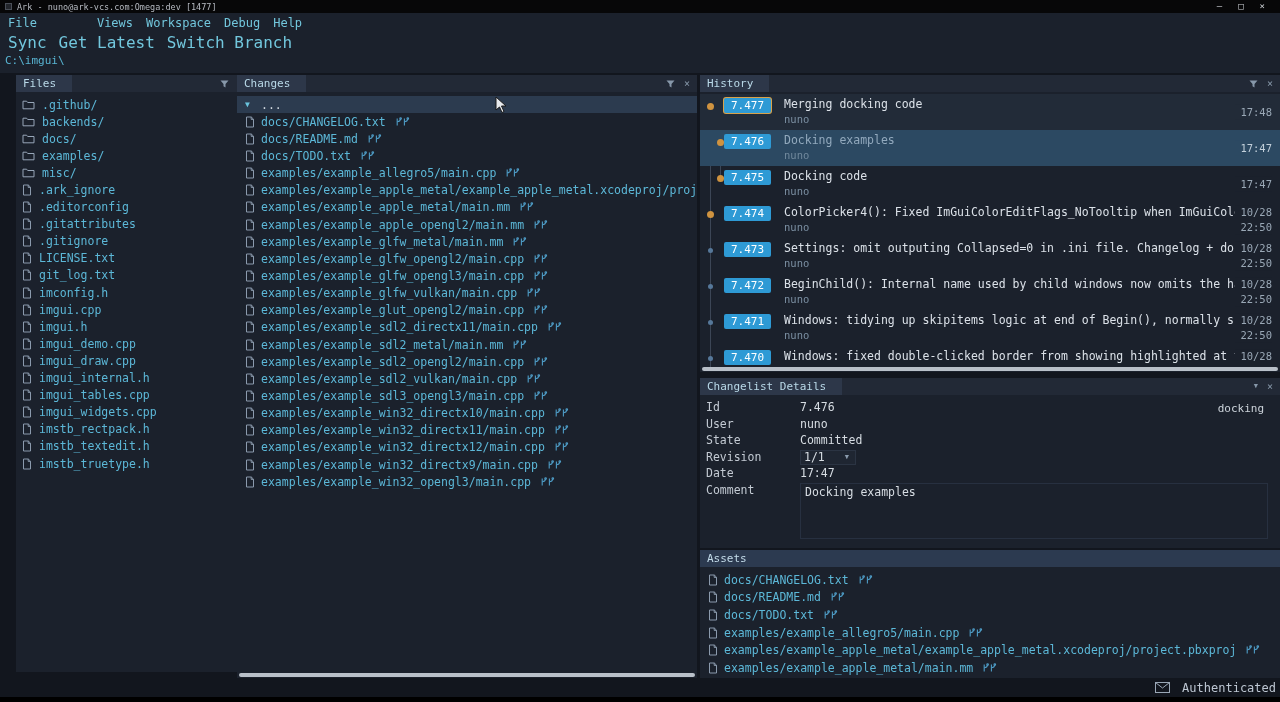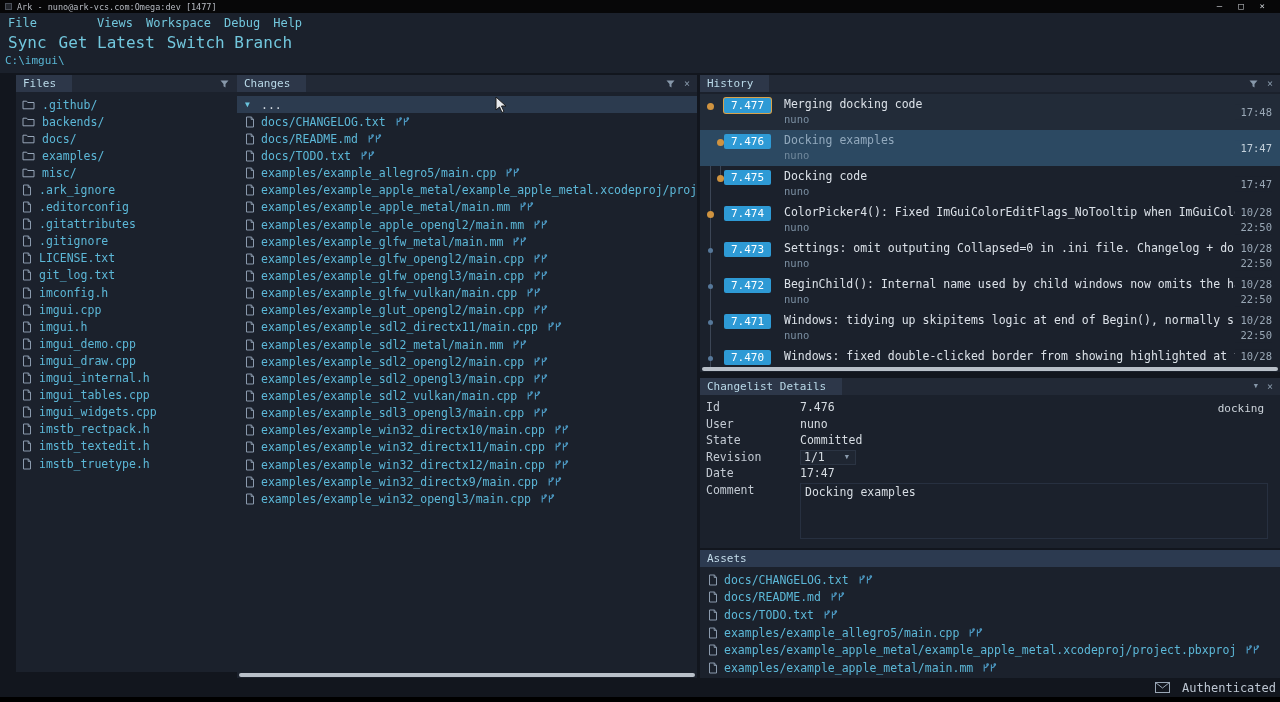--- a/index.html
+++ b/index.html
@@ -636,41 +636,20 @@
             </svg>
           </div>
         </div>
         <div class="list-row">
           <div class="li-icon">
             <svg width="10" height="12" viewBox="0 0 10 12">
               <path d="M1.5 1h4.8L8.5 3.2V11h-7z" fill="none" stroke="#8b9aad" stroke-width="1"></path>
               <path d="M6.2 1v2.4h2.3" fill="none" stroke="#8b9aad" stroke-width="1"></path>
             </svg>
           </div>
-          <div class="li-label cyan">examples/example_sdl2_opengl3/main.cpp</div>
-          <div class="li-status">
-            <svg width="15" height="10" viewBox="0 0 15 10">
-              <g fill="none" stroke="#4e9cc6" stroke-width="1.1">
-                <path d="M2.2 1.6v7"></path>
-                <path d="M2.2 4.8C4.4 4.8 5.4 3.6 5.5 1.8"></path>
-                <circle cx="5.6" cy="1.6" r=".8"></circle>
-                <path d="M9.4 1.6v7"></path>
-                <path d="M9.4 4.8c2.2 0 3.2-1.2 3.3-3"></path>
-                <circle cx="12.8" cy="1.6" r=".8"></circle>
-              </g>
-            </svg>
-          </div>
-        </div>
-        <div class="list-row">
-          <div class="li-icon">
-            <svg width="10" height="12" viewBox="0 0 10 12">
-              <path d="M1.5 1h4.8L8.5 3.2V11h-7z" fill="none" stroke="#8b9aad" stroke-width="1"></path>
-              <path d="M6.2 1v2.4h2.3" fill="none" stroke="#8b9aad" stroke-width="1"></path>
-            </svg>
-          </div>
           <div class="li-label cyan">examples/example_sdl2_vulkan/main.cpp</div>
           <div class="li-status">
             <svg width="15" height="10" viewBox="0 0 15 10">
               <g fill="none" stroke="#4e9cc6" stroke-width="1.1">
                 <path d="M2.2 1.6v7"></path>
                 <path d="M2.2 4.8C4.4 4.8 5.4 3.6 5.5 1.8"></path>
                 <circle cx="5.6" cy="1.6" r=".8"></circle>
                 <path d="M9.4 1.6v7"></path>
                 <path d="M9.4 4.8c2.2 0 3.2-1.2 3.3-3"></path>
                 <circle cx="12.8" cy="1.6" r=".8"></circle>

